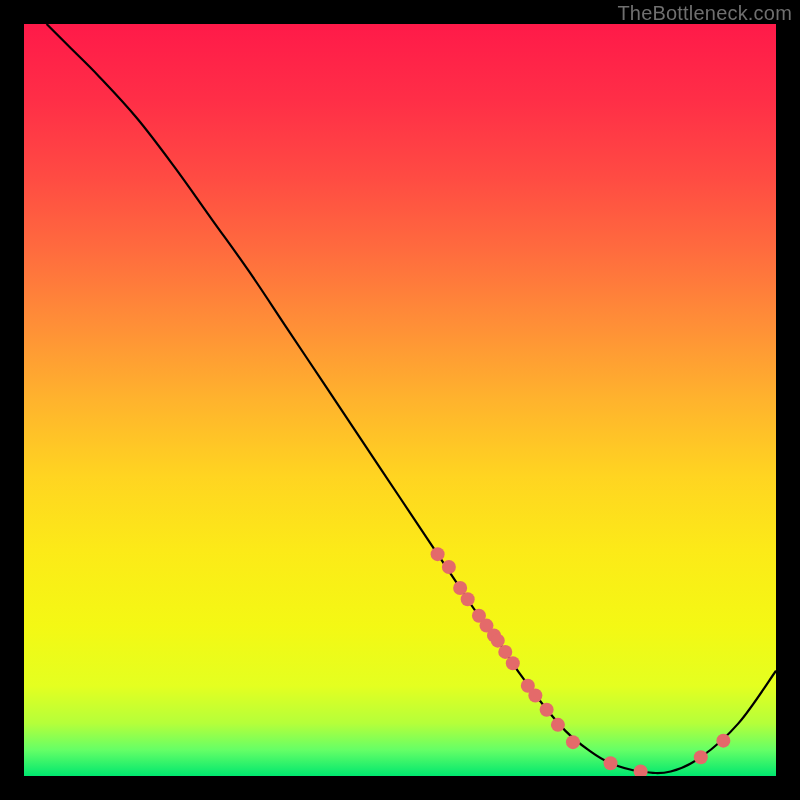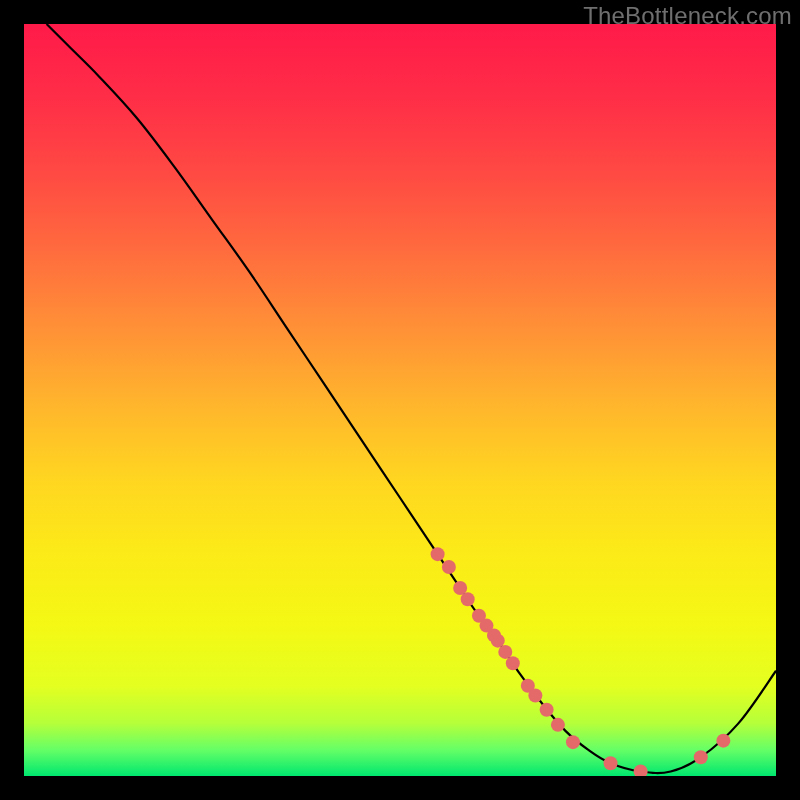--- a/index.html
+++ b/index.html
@@ -24,21 +24,21 @@
     left: 0;
     top: 0;
     width: 752px;
     height: 752px;
   }
   .watermark {
     position: absolute;
     top: 2px;
     right: 8px;
     color: #6f6f6f;
-    font-size: 24px;
+    font-size: 20px;
     font-weight: 500;
     letter-spacing: 0.2px;
   }
   svg {
     display: block;
   }
 </style>
 </head>
 <body>
 

